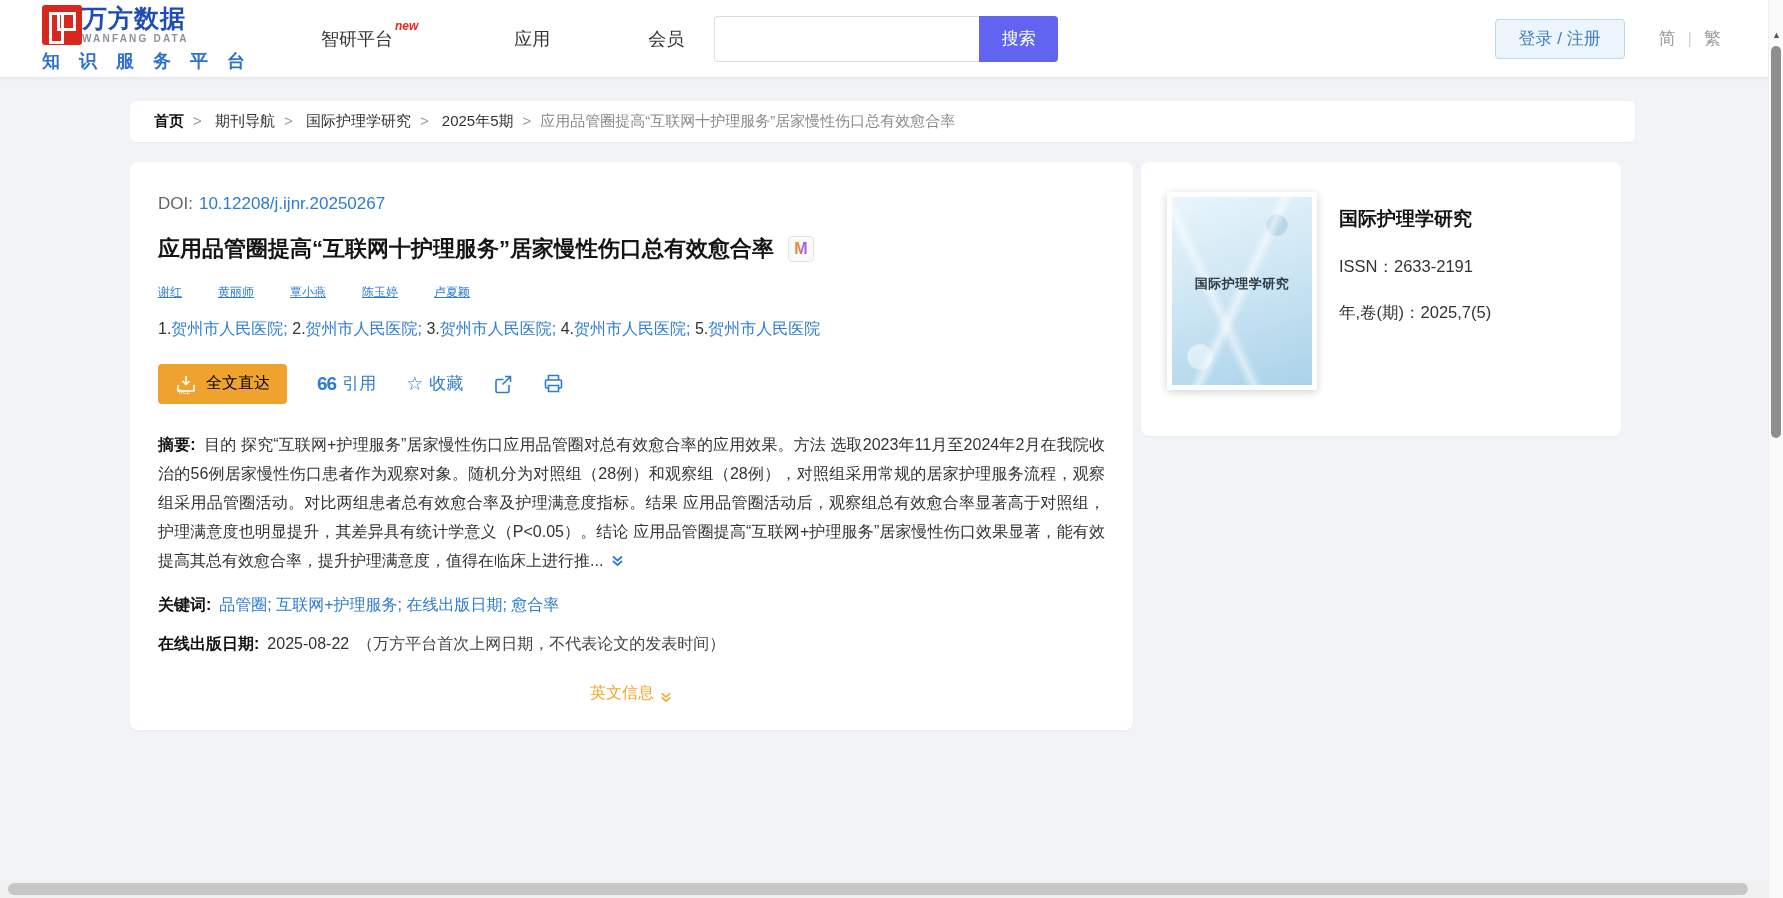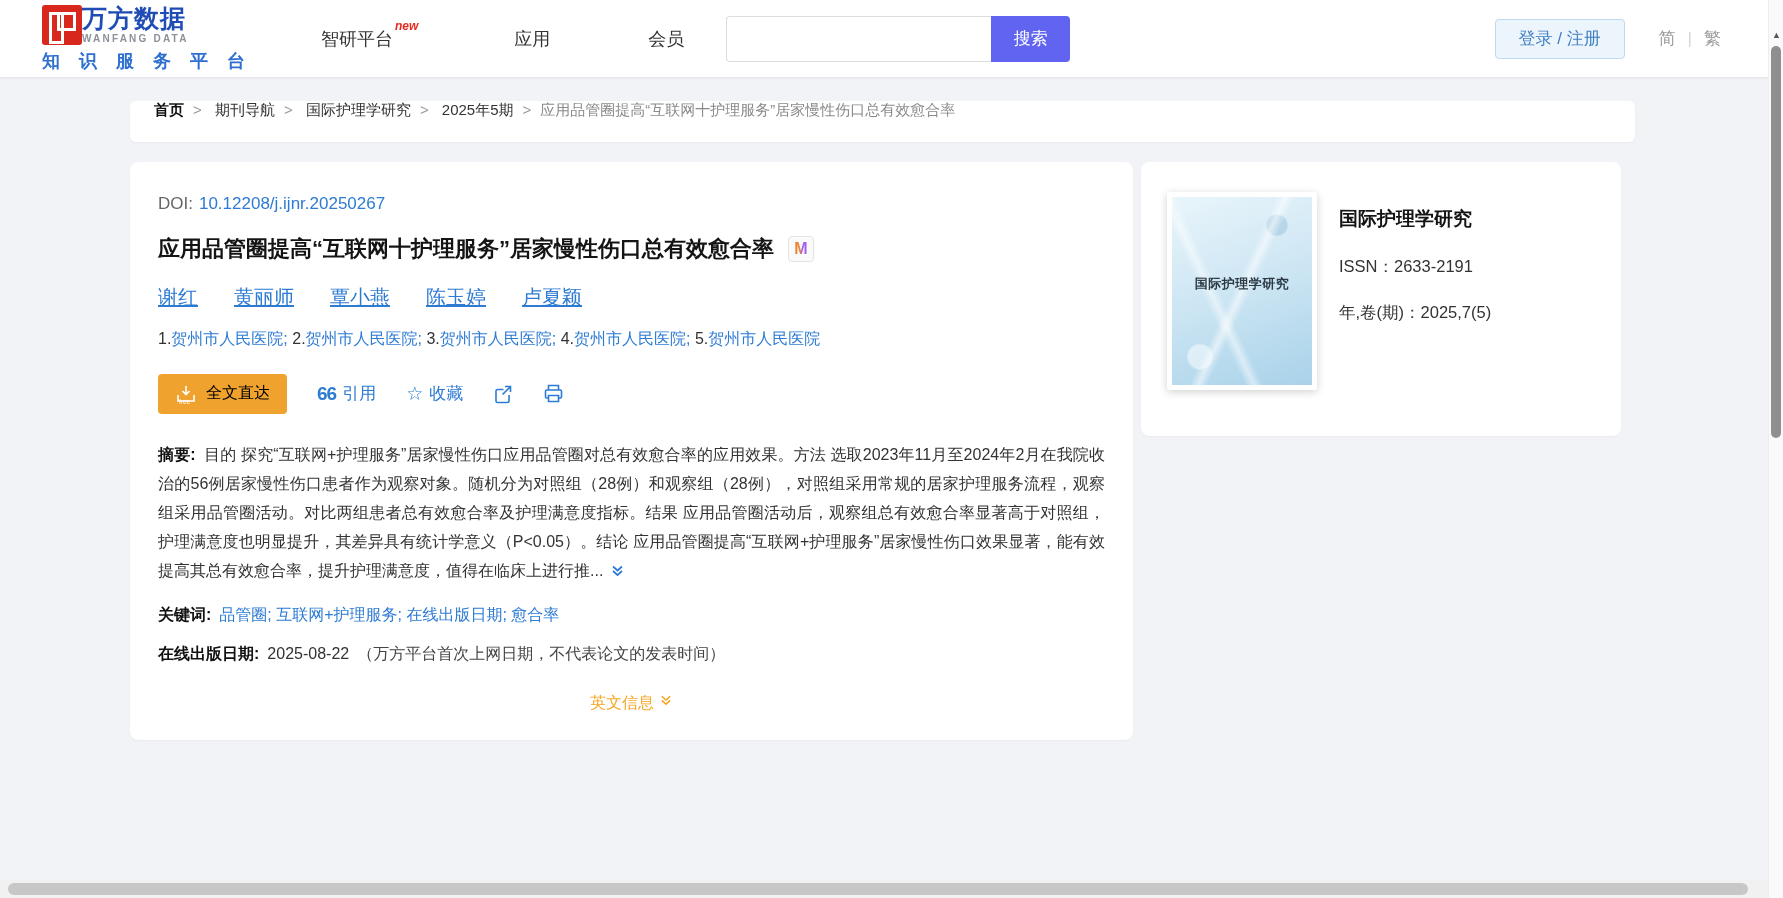--- a/index.html
+++ b/index.html
@@ -17,50 +17,50 @@
   .logo-names { display:flex; flex-direction:column; line-height:1; }
   .logo-cn { font-size:25px; font-weight:800; color:#1f4db5; letter-spacing:1px; }
   .logo-en { font-size:10px; font-weight:700; color:#8d9099; letter-spacing:2.2px; margin-top:3px;text-align:right; }
   .logo-tagline { font-size:18px; font-weight:700; color:#2e6fd0; letter-spacing:7px; margin-top:4px; }
 
   .main-nav { display:flex; align-items:center; gap:98px; margin-left:64px; }
   .nav-item { font-size:18px; color:#333; cursor:pointer; position:relative; white-space:nowrap; }
   .nav-badge { color:#e8281e; font-size:12px; font-weight:700; position:relative; top:-8px; left:2px; font-style:italic; }
   .nav-badge:empty { display:none; }
 
-  .search-group { display:flex; margin-left:42px; height:46px; }
+  .search-group { display:flex; margin-left:30px; height:46px; }
   .search-input { width:265px; height:46px; border:1px solid #ddd; border-right:none; border-radius:4px 0 0 4px; padding:0 12px; font-size:16px; outline:none; }
   .search-btn { width:79px; height:46px; background:#6064f0; color:#fff; border:none; border-radius:0 4px 4px 0; font-size:17px; cursor:pointer; }
 
   .header-right { margin-left:auto; display:flex; align-items:center; gap:34px; padding-right:22px; }
   .login-btn { width:130px; height:40px; background:#edf5fc; border:1px solid #bdd8f1; border-radius:4px; color:#3f7fc1; font-size:17px; display:flex; align-items:center; justify-content:center; cursor:pointer; white-space:nowrap; }
   .lang-switch { display:flex; align-items:center; gap:12px; font-size:17px; color:#9a9a9a; }
   .lang-divider { color:#d5d5d5; }
   .lang { cursor:pointer; }
 
   
-  .crumb-bar { width:1505px; margin:24px auto 0 130px; background:#fff; border-radius:6px; height:41px; display:flex; align-items:flex-start; padding:0 24px; font-size:15px; box-shadow:0 1px 2px rgba(0,0,0,.04); }
+  .crumb-bar { width:1505px; margin:24px auto 0 130px; background:#fff; border-radius:6px; height:41px; display:flex; align-items:center; padding:0 24px; font-size:15px; box-shadow:0 1px 2px rgba(0,0,0,.04); }
   .crumb-list { display:inline; }
   .crumb { color:#333; margin-right:9px; }
   .crumb-list .crumb:first-of-type { font-weight:700; color:#111; }
   .crumb-sep { color:#999; margin-right:9px; }
   .crumb-current { color:#8a8a8a; white-space:nowrap; overflow:hidden; }
 
   
   .main-row { width:1505px; margin:20px auto 0 130px; display:flex; gap:8px; align-items:flex-start; }
   .article-card { width:1003px; background:#fff; border-radius:8px; padding:32px 28px 26px; box-shadow:0 1px 2px rgba(0,0,0,.04); min-height:540px; }
 
   .doi-line { font-size:17px; color:#666; }
   .doi-link { color:#2d7bd3; margin-left:6px; }
 
   .article-title { font-size:22px; font-weight:700; color:#141414; margin-top:20px; display:flex; align-items:center; gap:14px; line-height:1.35; }
   .m-badge { width:26px; height:26px; border:1px solid #e3e3e3; background:#fafafa; border-radius:4px; display:inline-flex; align-items:center; justify-content:center; font-size:16px; font-weight:800; background-clip:padding-box; flex:none; }
   .m-badge span { background:linear-gradient(90deg,#f07f2e 45%,#a35bf0 55%); -webkit-background-clip:text; background-clip:text; color:transparent; }
 
-  .authors { margin-top:20px; display:flex; gap:36px; font-size:20px; }
+  .authors { margin-top:20px; display:flex; gap:36px; font-size:12px; }
   .author { color:#2d7bd3; text-decoration:underline; }
 
   .affils { margin-top:18px; font-size:16px; color:#333; }
   .affil-num { color:#333; }
   .affil-name { color:#2d7bd3; }
   .affil .sep { color:#2d7bd3; }
   .affil:last-child .sep { display:none; }
 
   .actions-row { margin-top:24px; display:flex; align-items:center; gap:30px; }
   .fulltext-btn { background:#efa22d; color:#000000; border:none; border-radius:4px; height:40px; padding:0 17px; font-size:16px; display:flex; align-items:center; gap:9px; cursor:pointer; }
@@ -77,21 +77,21 @@
   .keywords b { color:#111; margin-right:8px; }
   .keyword a { color:#2d7bd3; }
   .keyword .sep { color:#2d7bd3; }
   .keyword:last-child .sep { display:none; }
 
   .pubdate { margin-top:18px; font-size:16px; color:#333; }
   .pubdate b { color:#111; margin-right:8px; }
   .pubdate-note { margin-left:8px; color:#444; }
 
   .english-row { margin-top:28px; text-align:center; }
-  .english-link { color:#f5a623; font-size:16px; display:inline-flex; align-items:flex-start; gap:5px; }
+  .english-link { color:#f5a623; font-size:16px; display:inline-flex; align-items:flex-end; gap:5px; }
 
   
   .journal-card { width:480px; background:#fff; border-radius:8px; padding:30px 26px 46px; box-shadow:0 1px 2px rgba(0,0,0,.04); display:flex; gap:22px; }
   .cover { width:150px; height:198px; background:#fff; box-shadow:0 2px 8px rgba(0,0,0,.18); border-radius:2px; padding:5px; flex:none; }
   .cover-inner { width:100%; height:100%; background:linear-gradient(160deg,#e9f5fb 0%,#cfe7f4 45%,#a9d2e9 100%); position:relative; overflow:hidden; }
   .cover-inner::before { content:""; position:absolute; inset:0;
      background:
        linear-gradient(115deg, transparent 46%, rgba(255,255,255,.55) 50%, transparent 54%),
        linear-gradient(245deg, transparent 60%, rgba(255,255,255,.5) 64%, transparent 68%),
        radial-gradient(circle at 20% 85%, rgba(255,255,255,.5) 0 6%, transparent 7%),

